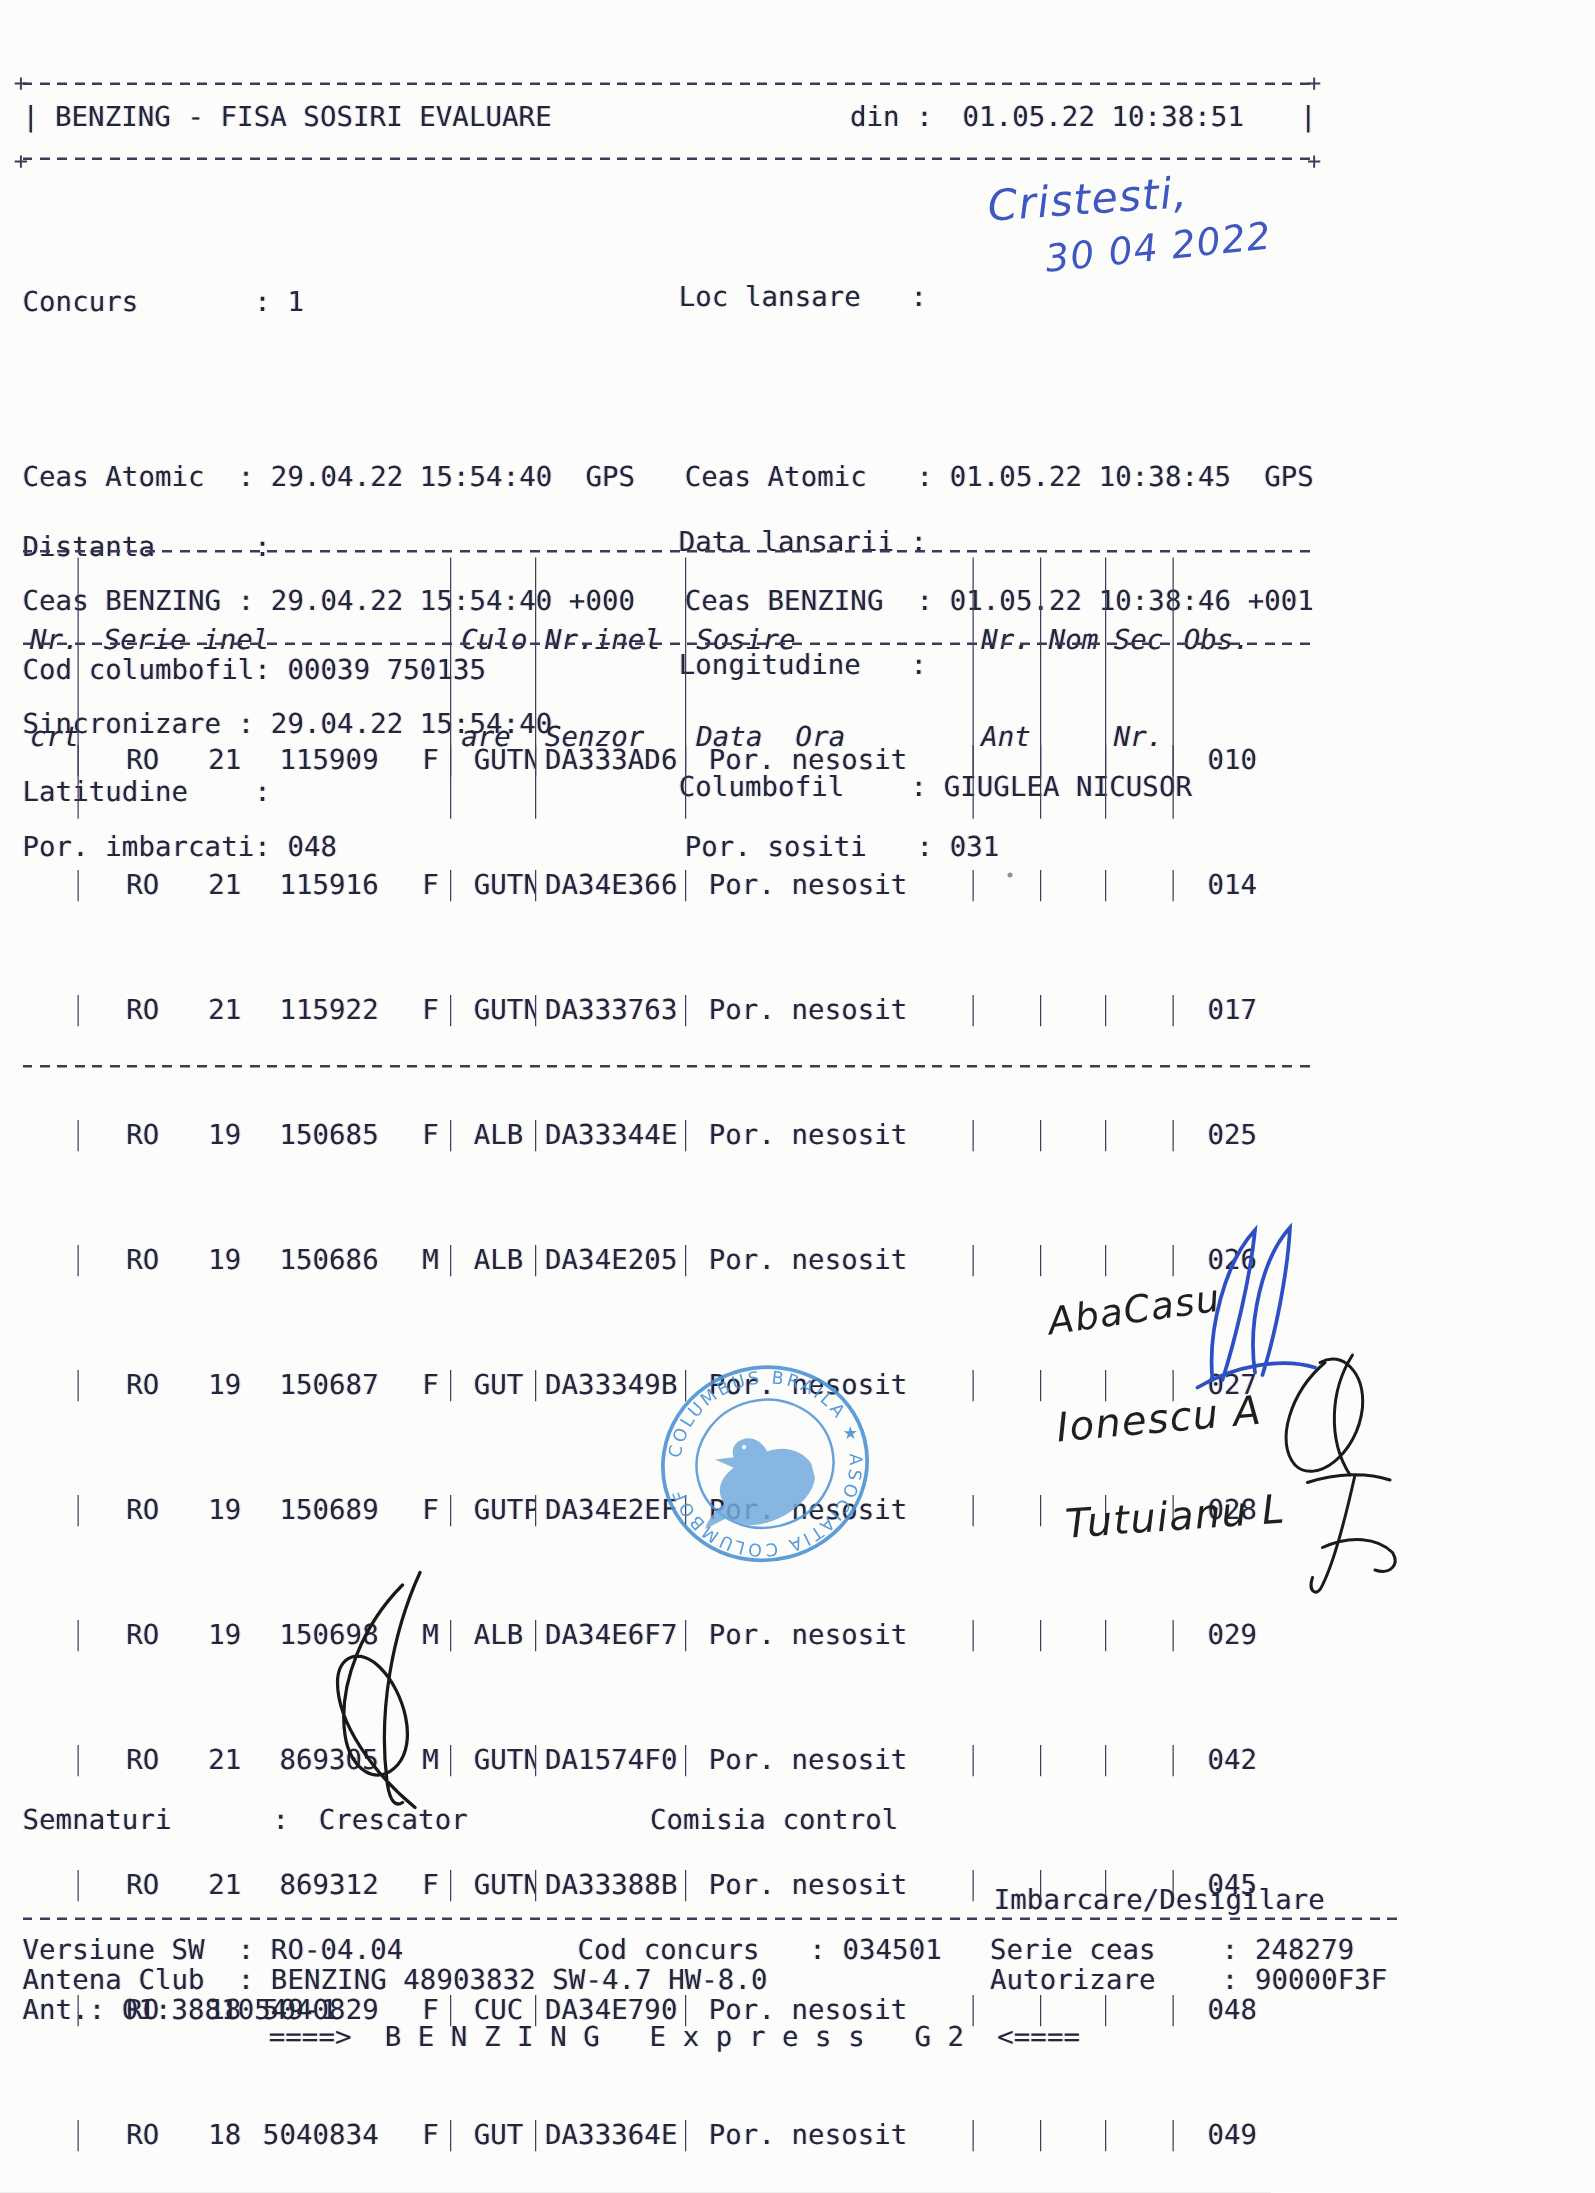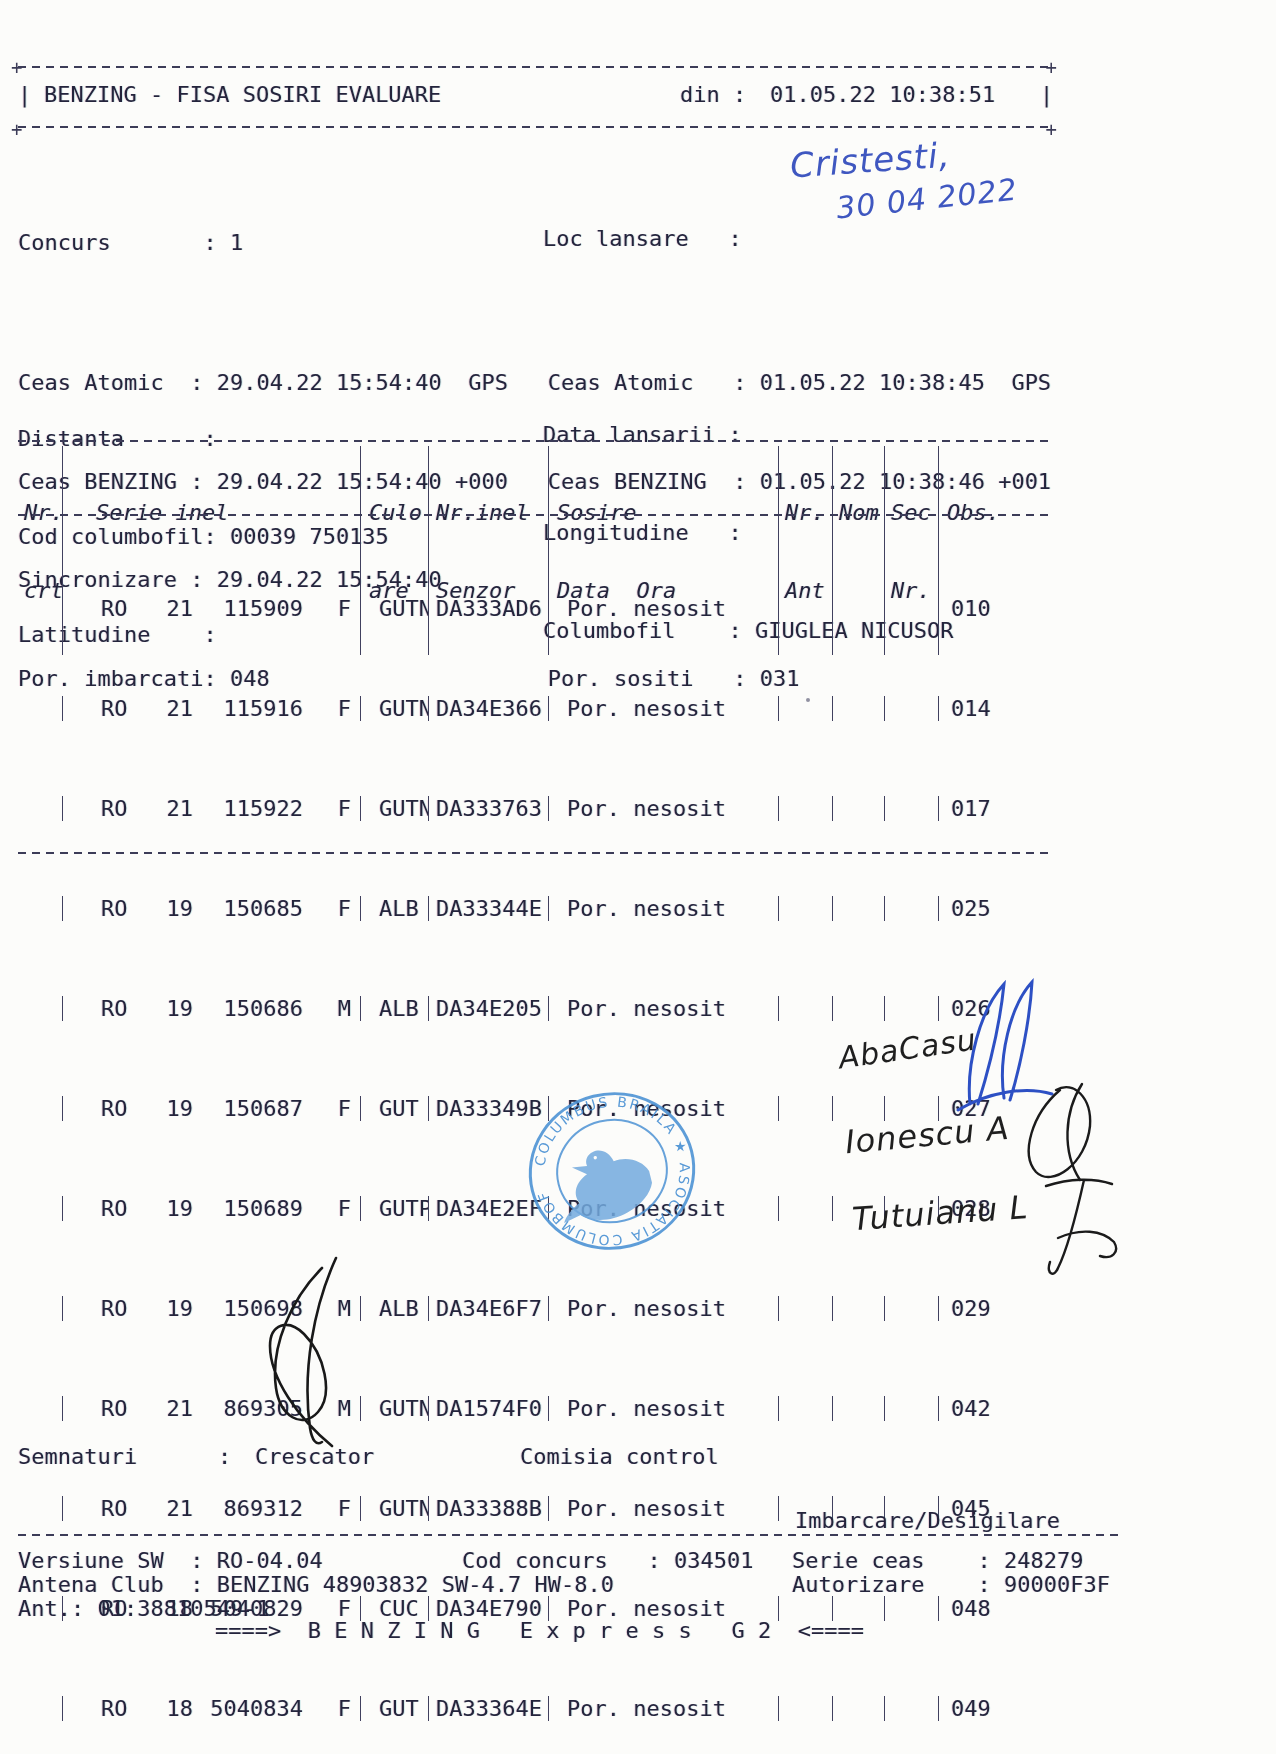--- a/index.html
+++ b/index.html
@@ -27,30 +27,30 @@
     display: grid;
     grid-template-columns: 44px 298px 68px 120px 230px 54px 52px 54px 110px;
   }
   .hgrid { width: 1030px; height: 66px; }
   .hgrid > div:not(:first-child), .trow > div:not(:first-child) {
     border-left: 1.5px solid #40405e;
   }
   .hcell { padding-top: 3px; }
   .hl { line-height: 28px; height: 28px; white-space: pre; font-style: italic; }
   .hgrid .hcell:nth-child(1) { padding-left: 6px; }
-  .hgrid .hcell:nth-child(2) { padding-left: 33px; }
+  .hgrid .hcell:nth-child(2) { padding-left: 20px; }
   .hgrid .hcell:nth-child(3), .hgrid .hcell:nth-child(5), .hgrid .hcell:nth-child(9) { padding-left: 8px; }
   .hgrid .hcell:nth-child(4) { padding-left: 7px; }
   .hgrid .hcell:nth-child(6), .hgrid .hcell:nth-child(7), .hgrid .hcell:nth-child(8) { padding-left: 6px; }
   .tbody { width: 1030px; }
   .trow { height: 25px; line-height: 25px; }
   .trow .c { overflow: hidden; white-space: pre; }
   .c-culoare, .c-sosire { padding-left: 18px; }
   .c-senzor { padding-left: 7px; }
-  .c-obs { padding-left: 12px; }
+  .c-obs { padding-left: 27px; }
   .country { display: inline-block; margin-left: 38px; width: 28px; }
   .year { display: inline-block; width: 64px; text-align: right; }
   .ring { display: inline-block; width: 110px; text-align: right; }
   .sex { display: inline-block; width: 48px; text-align: right; }
   
   .hand {
     font-family: "DejaVu Sans", "Liberation Sans", sans-serif;
     font-style: italic; line-height: 1.1; white-space: pre; letter-spacing: 1px;
   }
   .ink-blue { color: #3f57c0; }

